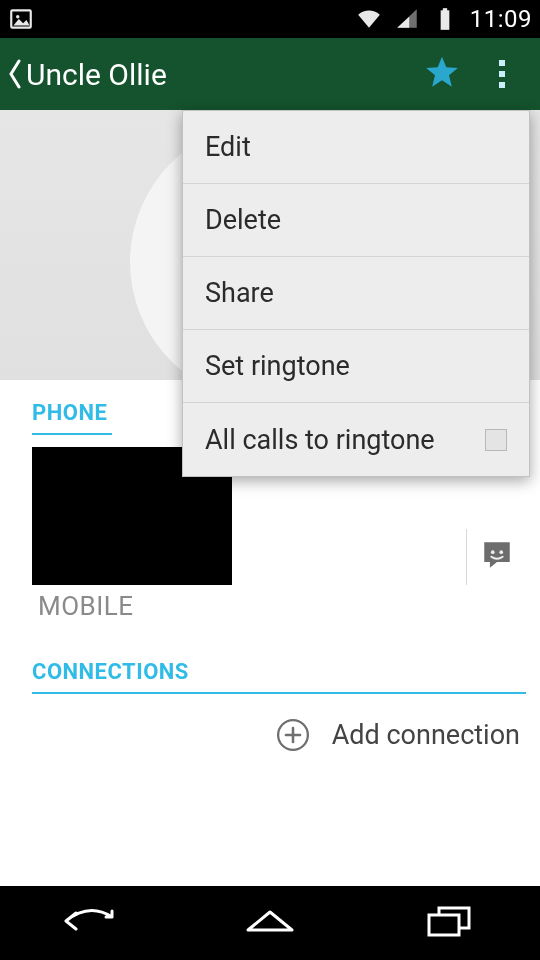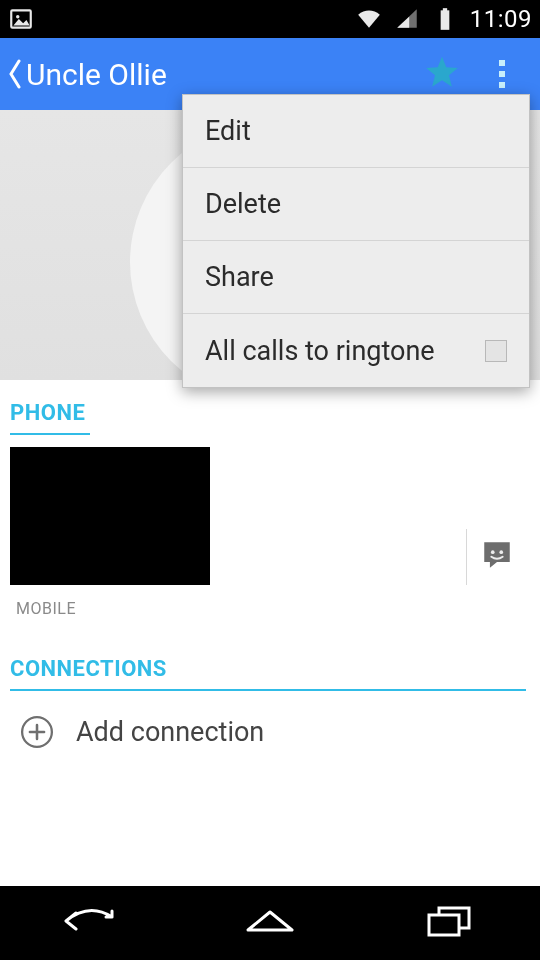--- a/index.html
+++ b/index.html
@@ -16,21 +16,21 @@
     }
     .statusbar .left, .statusbar .right { display: flex; align-items: center; gap: 12px; }
     .statusbar .right { margin-left: auto; }
     .statusbar .clock { font-size: 24px; font-weight: 400; letter-spacing: 0.5px; color:#ffffff; }
     .sb-icon { width: 26px; height: 26px; display: inline-flex; align-items: center; justify-content: center; }
     .sb-icon svg { width: 100%; height: 100%; }
 
     
     .actionbar {
       height: 72px;
-      background: #3b82f6;
+      background: #14532d;
       display: flex;
       align-items: center;
       padding: 0 8px 0 6px;
       color: #fff;
       position: relative;
     }
     .actionbar .back-caret {
       width: 18px; height: 72px; display:flex; align-items:center; justify-content:center;
       color:#fff;
     }
@@ -53,21 +53,21 @@
       overflow:hidden;
     }
     .hero .silhouette {
       position:absolute; left:50%; top:12px; transform:translateX(-50%);
       width: 280px; height: 280px;
       background: #f4f4f4;
       border-radius: 50%;
     }
 
     
-    .content { padding: 20px 14px 0 10px; }
+    .content { padding: 20px 14px 0 32px; }
 
     .section-label {
       color: #31bce7;
       font-size: 22px;
       font-weight: 700;
       letter-spacing: 0.5px;
     }
     .section-rule {
       height: 2px; background: #31bce7; margin-top: 8px;
     }
@@ -80,36 +80,37 @@
     }
     .phone-row { display:flex; align-items:flex-end; }
     .phone-row .redacted-wrap { }
     .phone-row .sms-btn {
       margin-left:auto;
       width: 60px; height:56px;
       border-left: 1px solid #d8d8d8;
       display:flex; align-items:center; justify-content:center;
     }
     .sms-btn svg { width:34px; height:34px; }
-    .mobile-lbl { color:#8a8a8a; font-size:16px; margin-top:14px; letter-spacing:0.5px; margin-left:6px;}
+    .mobile-lbl { color:#8a8a8a; font-size:26px; margin-top:6px; letter-spacing:0.5px; margin-left:6px;}
 
     .connections { margin-top: 38px; }
 
     .add-row {
       display:flex; align-items:center; gap: 22px;
       padding: 24px 6px 10px 10px;
+      justify-content: flex-end;
     }
     .add-row .label { font-size:27px; color:#444; }
     .plus-circ { width:34px; height:34px; display:flex; align-items:center; justify-content:center;}
     .plus-circ svg { width:34px; height:34px; }
 
     
     .popup {
       position: absolute;
-      top: 94px;
+      top: 110px;
       right: 10px;
       width: 348px;
       background:#ededed;
       border:1px solid rgba(0,0,0,0.18);
       box-shadow: 0 4px 14px rgba(0,0,0,0.35);
       z-index: 50;
     }
     .popup .mi {
       height: 73px;
       display:flex; align-items:center;
@@ -249,20 +250,23 @@
     <div class="mi">
       <span>Edit</span>
     </div>
     <div class="mi">
       <span>Delete</span>
     </div>
     <div class="mi">
       <span>Share</span>
     </div>
     <div class="mi">
+      <span>Set ringtone</span>
+    </div>
+    <div class="mi">
       <span>All calls to ringtone</span>
       <span class="mi-check"></span>
     </div>
   </div>
 
   <div class="navbar">
     <div class="nav-btn">
       <span>
         <svg width="60" height="36" viewBox="0 0 60 36">
             <path d="M6 18 C 22 5, 38 5, 52 14 L46 14 M52 14 L52 8 M6 18 L16 10 M6 18 L16 26" stroke="#ffffff" stroke-width="3" fill="none" stroke-linecap="round" stroke-linejoin="round"></path>

